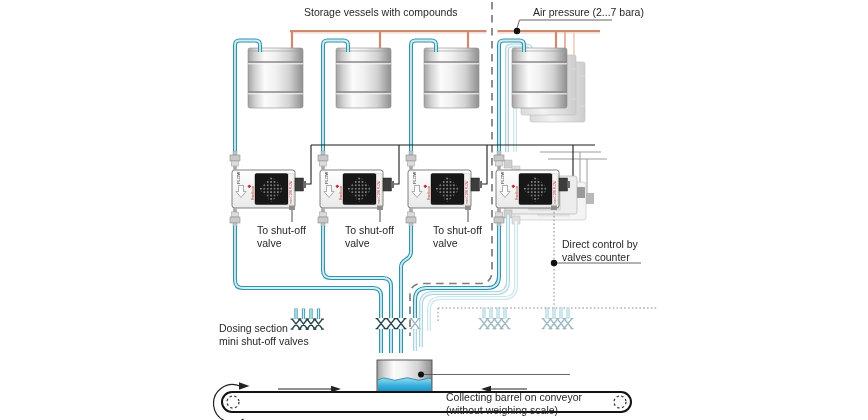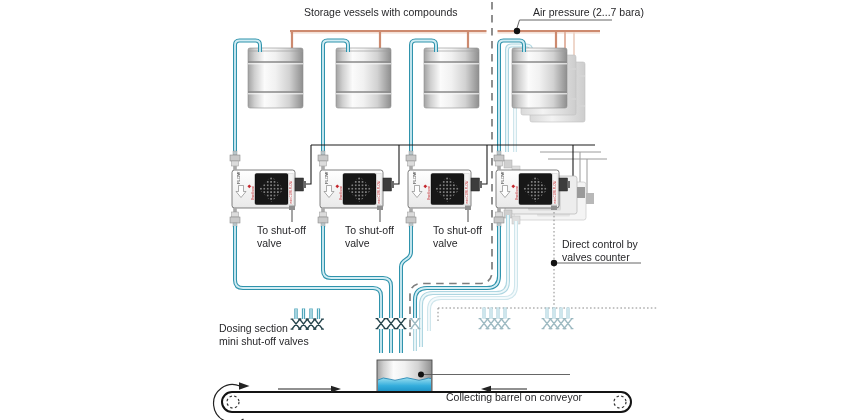--- a/index.html
+++ b/index.html
@@ -303,15 +303,16 @@
   <span>valves counter</span>
 </div>
 
 <div class="lbl" style="left:219px; top:322px;">
   <span>Dosing section</span>
   <span>mini shut-off valves</span>
 </div>
 
 <div class="lbl" style="left:446px; top:343px;margin-top:48px;">
   <span>Collecting barrel on conveyor</span>
+  <span>(without weighing scale)</span>
 </div>
 
 </div>
 
 </body></html>

